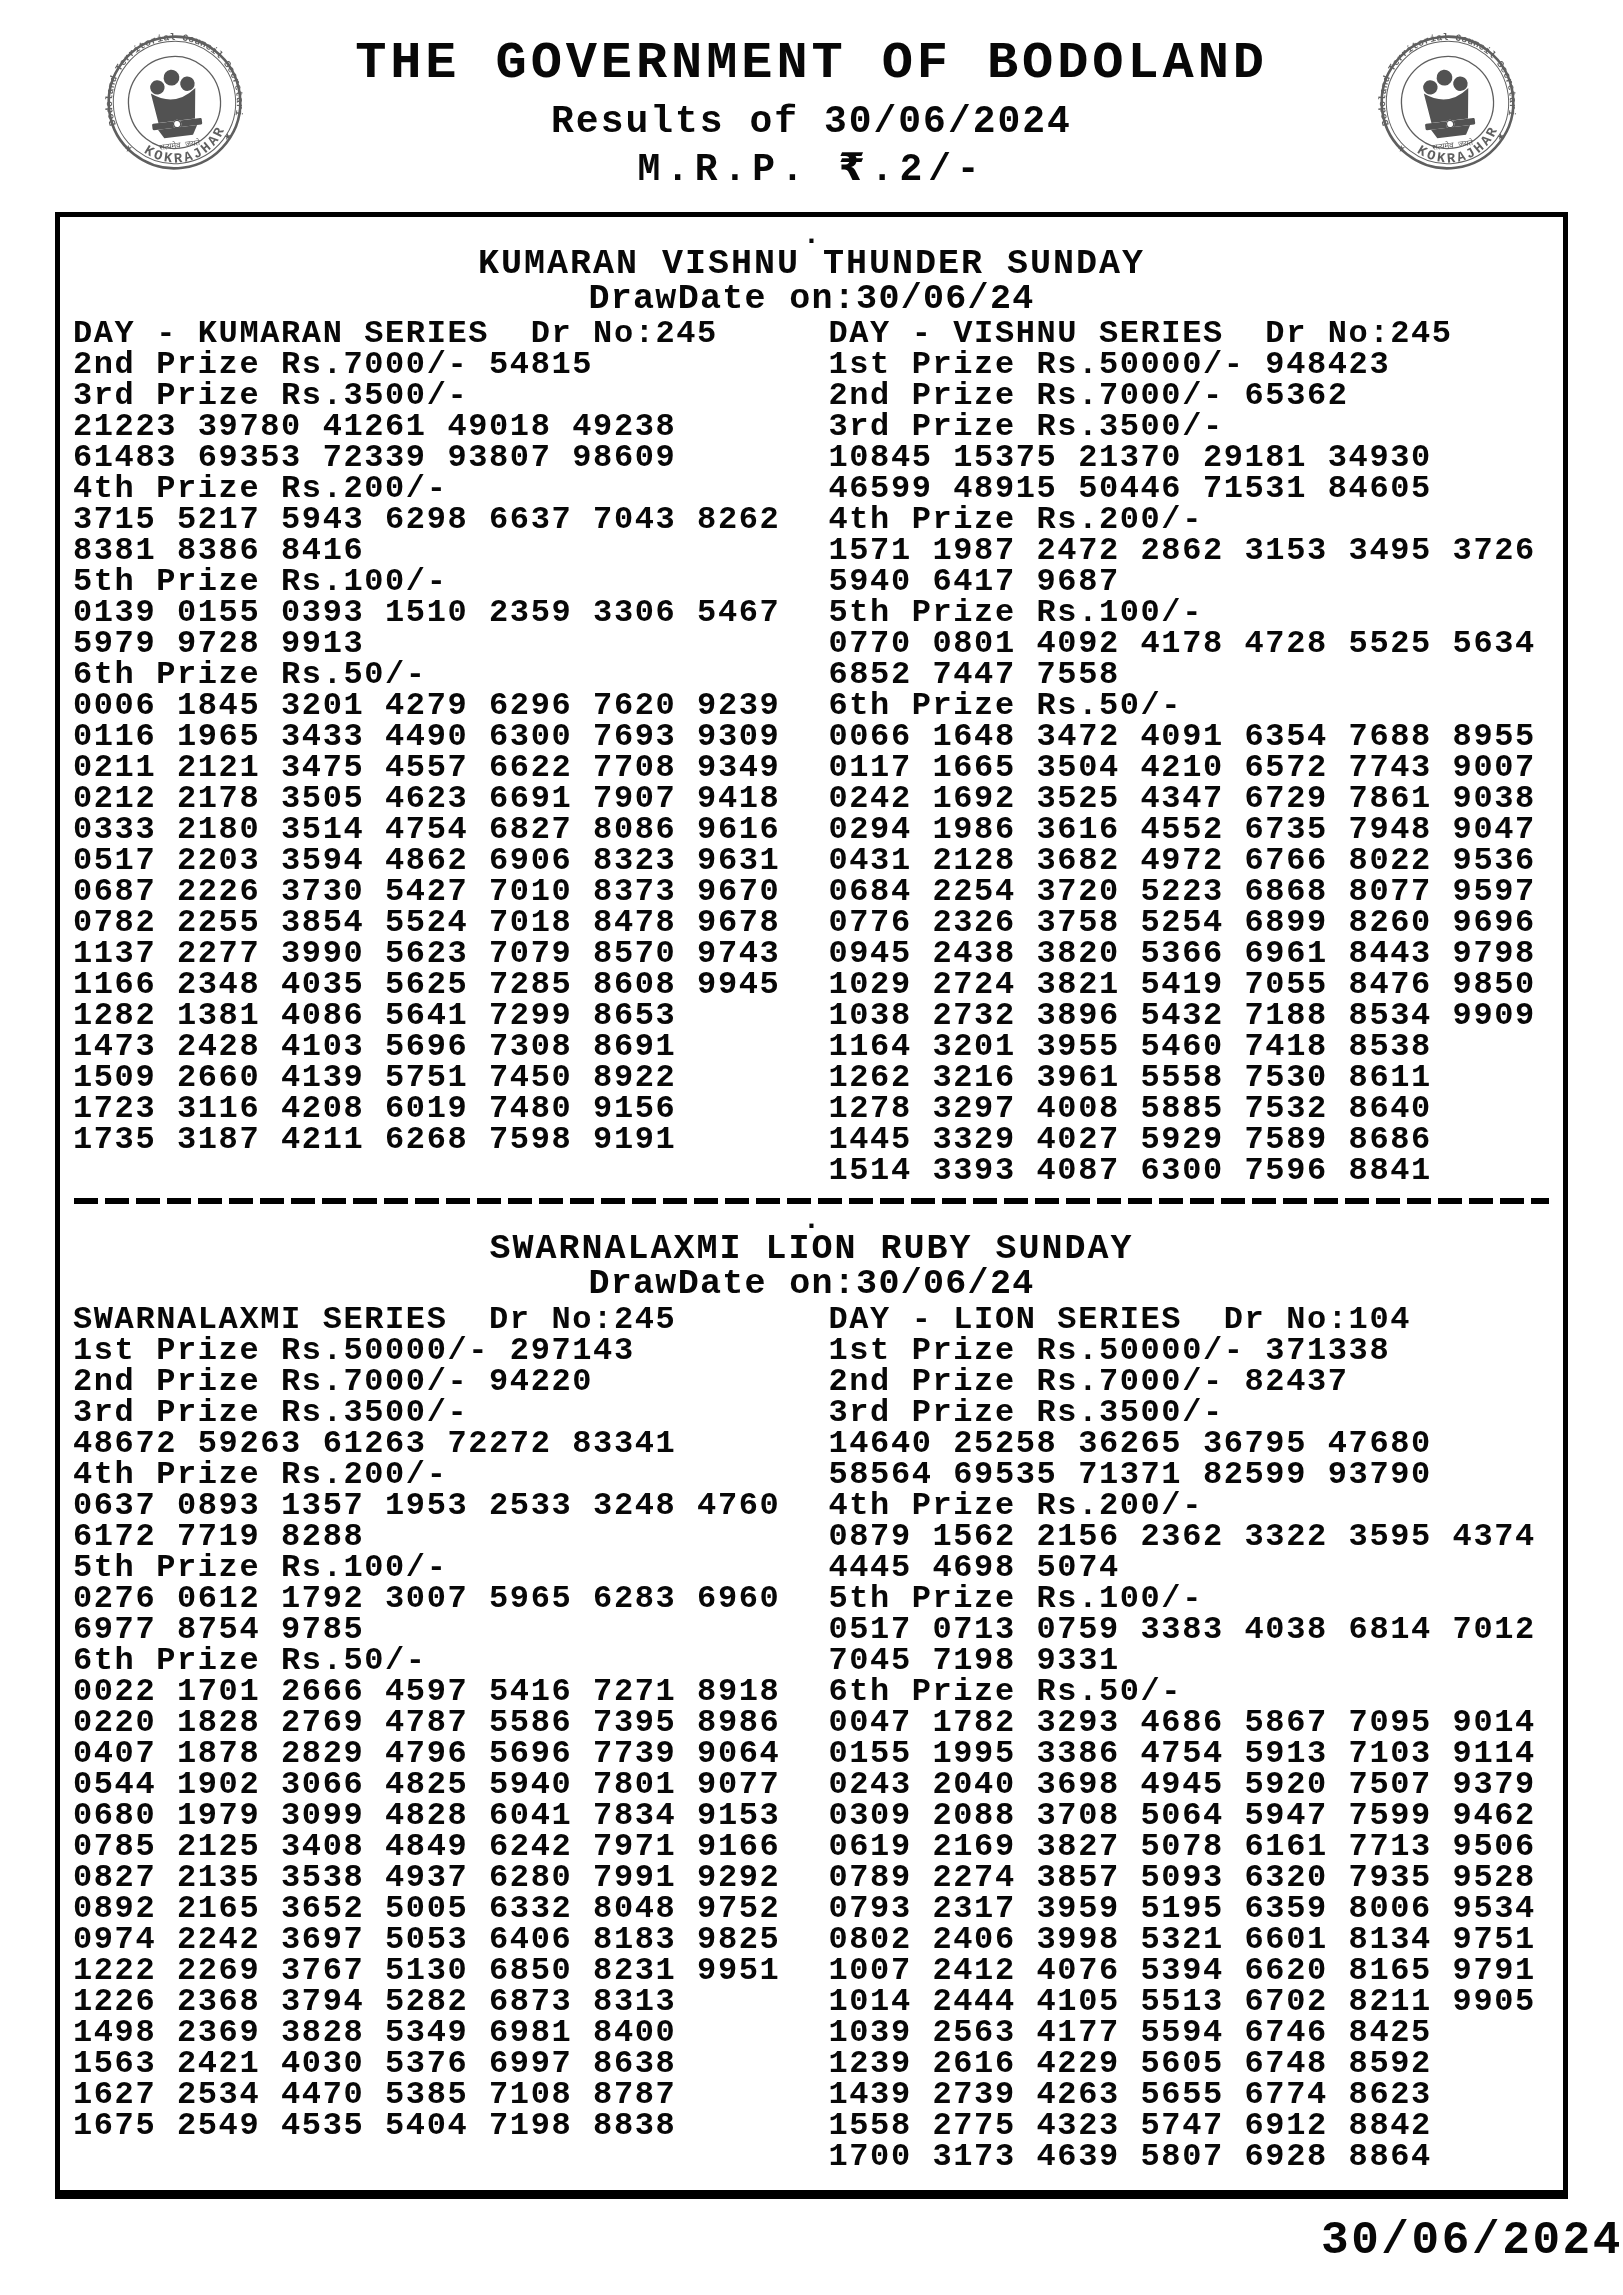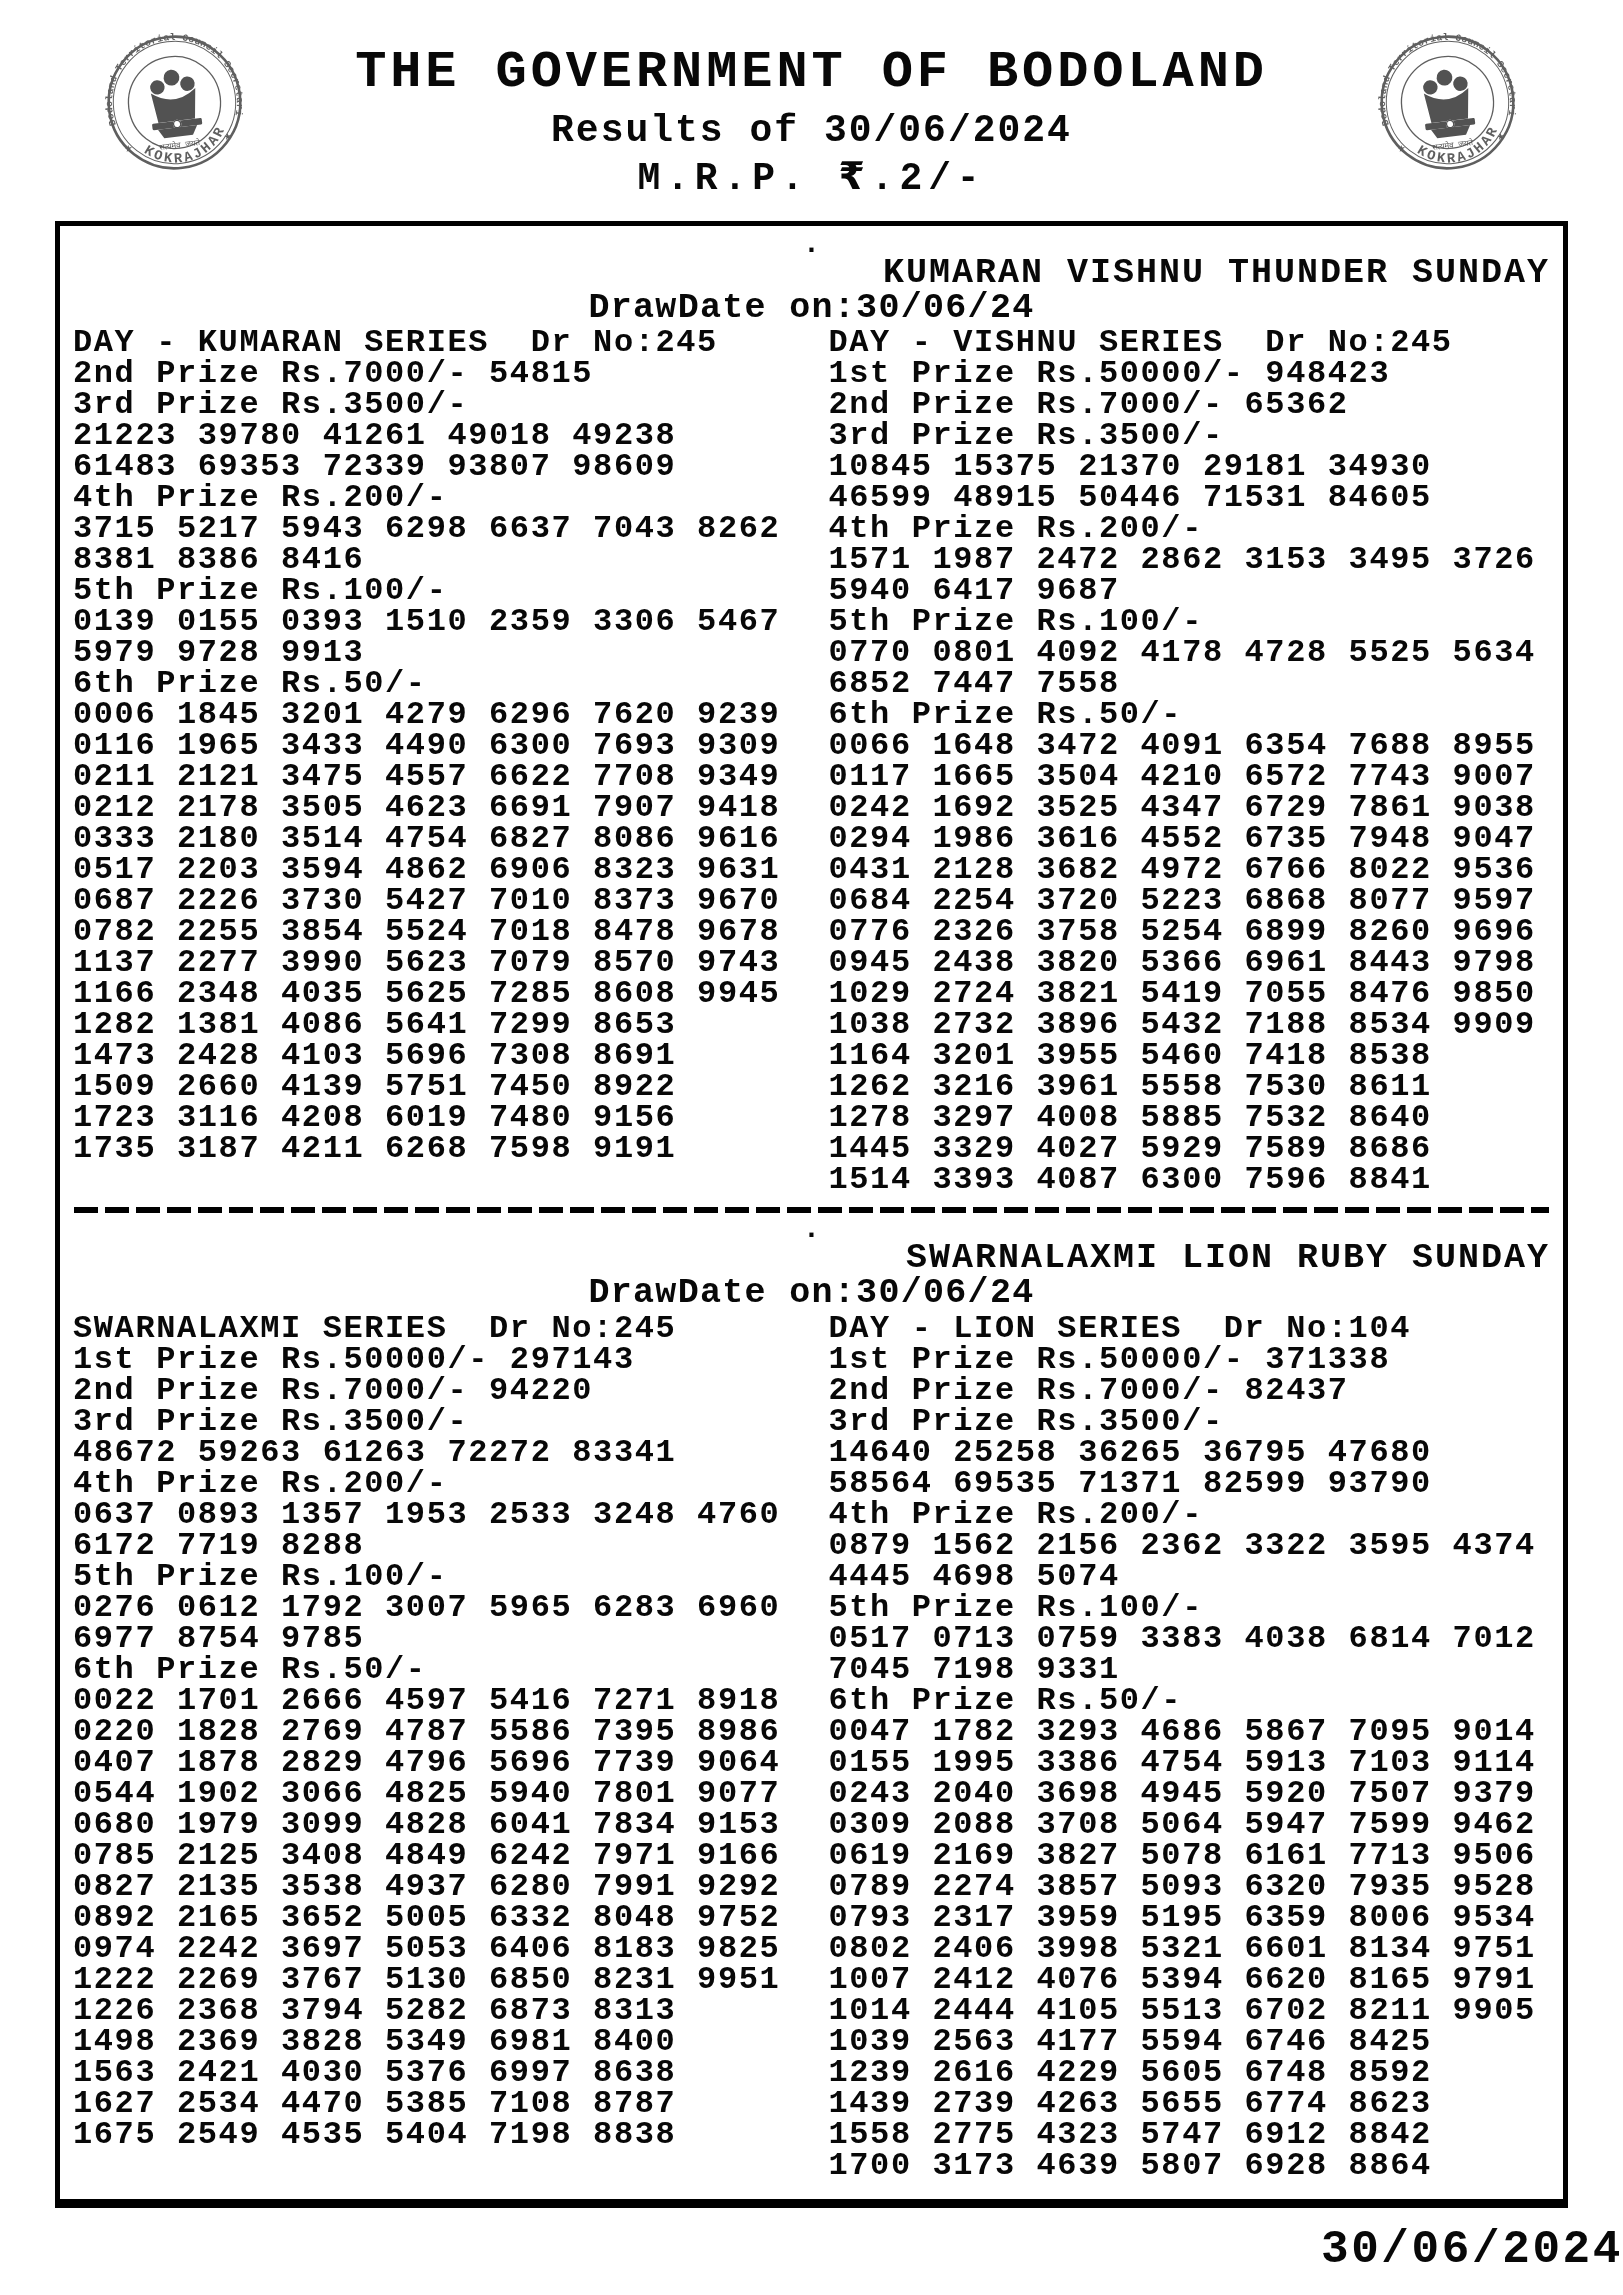--- a/index.html
+++ b/index.html
@@ -1,32 +1,32 @@
 <!DOCTYPE html>
 <html style="font-size:10.5px"><head>
 <meta charset="utf-8">
 <style>
   html,body{margin:0;padding:0;background:#ffffff;}
   body{width:1623px;height:2295px;position:relative;font-family:"Liberation Mono",monospace;color:#080808;}
   .page{position:relative;width:1623px;height:2295px;background:#fff;overflow:hidden;}
 
   
-  .head{text-align:center;padding-top:45px;}
+  .head{text-align:center;padding-top:36px;}
   .gov-title{font:700 52px/56px "Liberation Mono",monospace;letter-spacing:3.9px;}
   .results-line{font:700 38px/41px "Liberation Mono",monospace;letter-spacing:2px;margin-top:9.2px;}
   .mrp-line{font:700 38px/41px "Liberation Mono","DejaVu Sans",monospace;letter-spacing:5.9px;margin-top:6.5px;}
 
   .seal{position:absolute;width:171px;height:171px;top:17px;opacity:.88;}
   .seal.left{left:89px;transform:rotate(-7deg);}
   .seal.right{left:1362px;transform:rotate(-7deg);}
 
   
   .result-box{margin:22px 55px 0;border:5.2px solid #000;border-bottom-width:9.8px;padding:7.9px 13px 18.3px;background:#fff;}
   .dot-line{text-align:center;font:700 29px/22px "Liberation Mono",monospace;}
-  .sec-title{text-align:right;font:700 35px/35px "Liberation Mono",monospace;letter-spacing:2px;}
+  .sec-title{text-align:center;font:700 35px/35px "Liberation Mono",monospace;letter-spacing:2px;}
   .drawdate{text-align:center;font:700 35px/34px "Liberation Mono",monospace;letter-spacing:1.3px;}
   .cols{display:flex;gap:34px;margin-top:2.6px;}
   .col{flex:1;min-width:0;}
   .line{font:700 32px/31px "Liberation Mono",monospace;letter-spacing:1.6px;white-space:pre;}
 
   .divider{height:5.9px;margin:11.8px 1.3px 6.5px;background:repeating-linear-gradient(90deg,#000 0 23.6px,transparent 23.6px 31px);}
 
   
   .footer{text-align:right;margin-top:17px;font:700 46px/50px "Liberation Mono",monospace;letter-spacing:2.6px;}
 </style>

